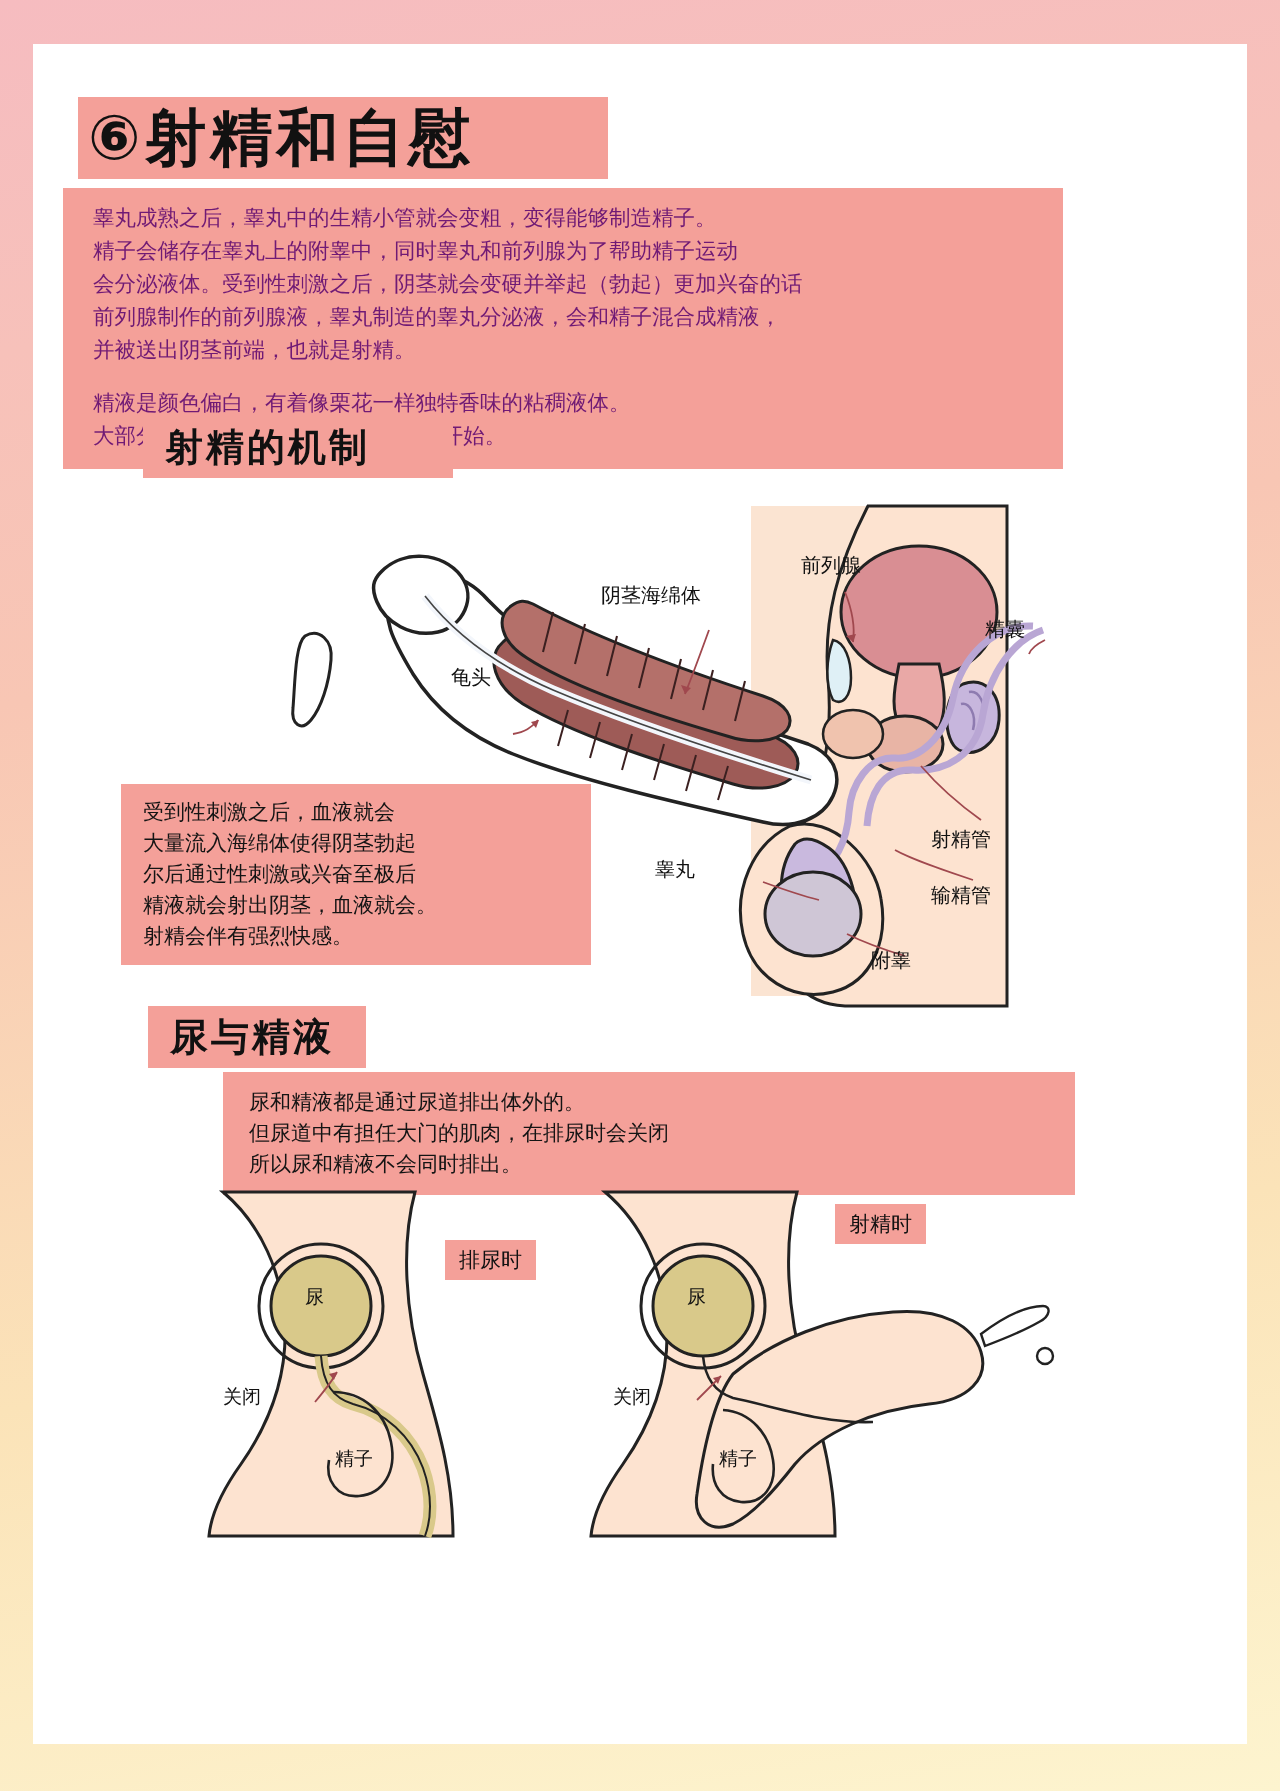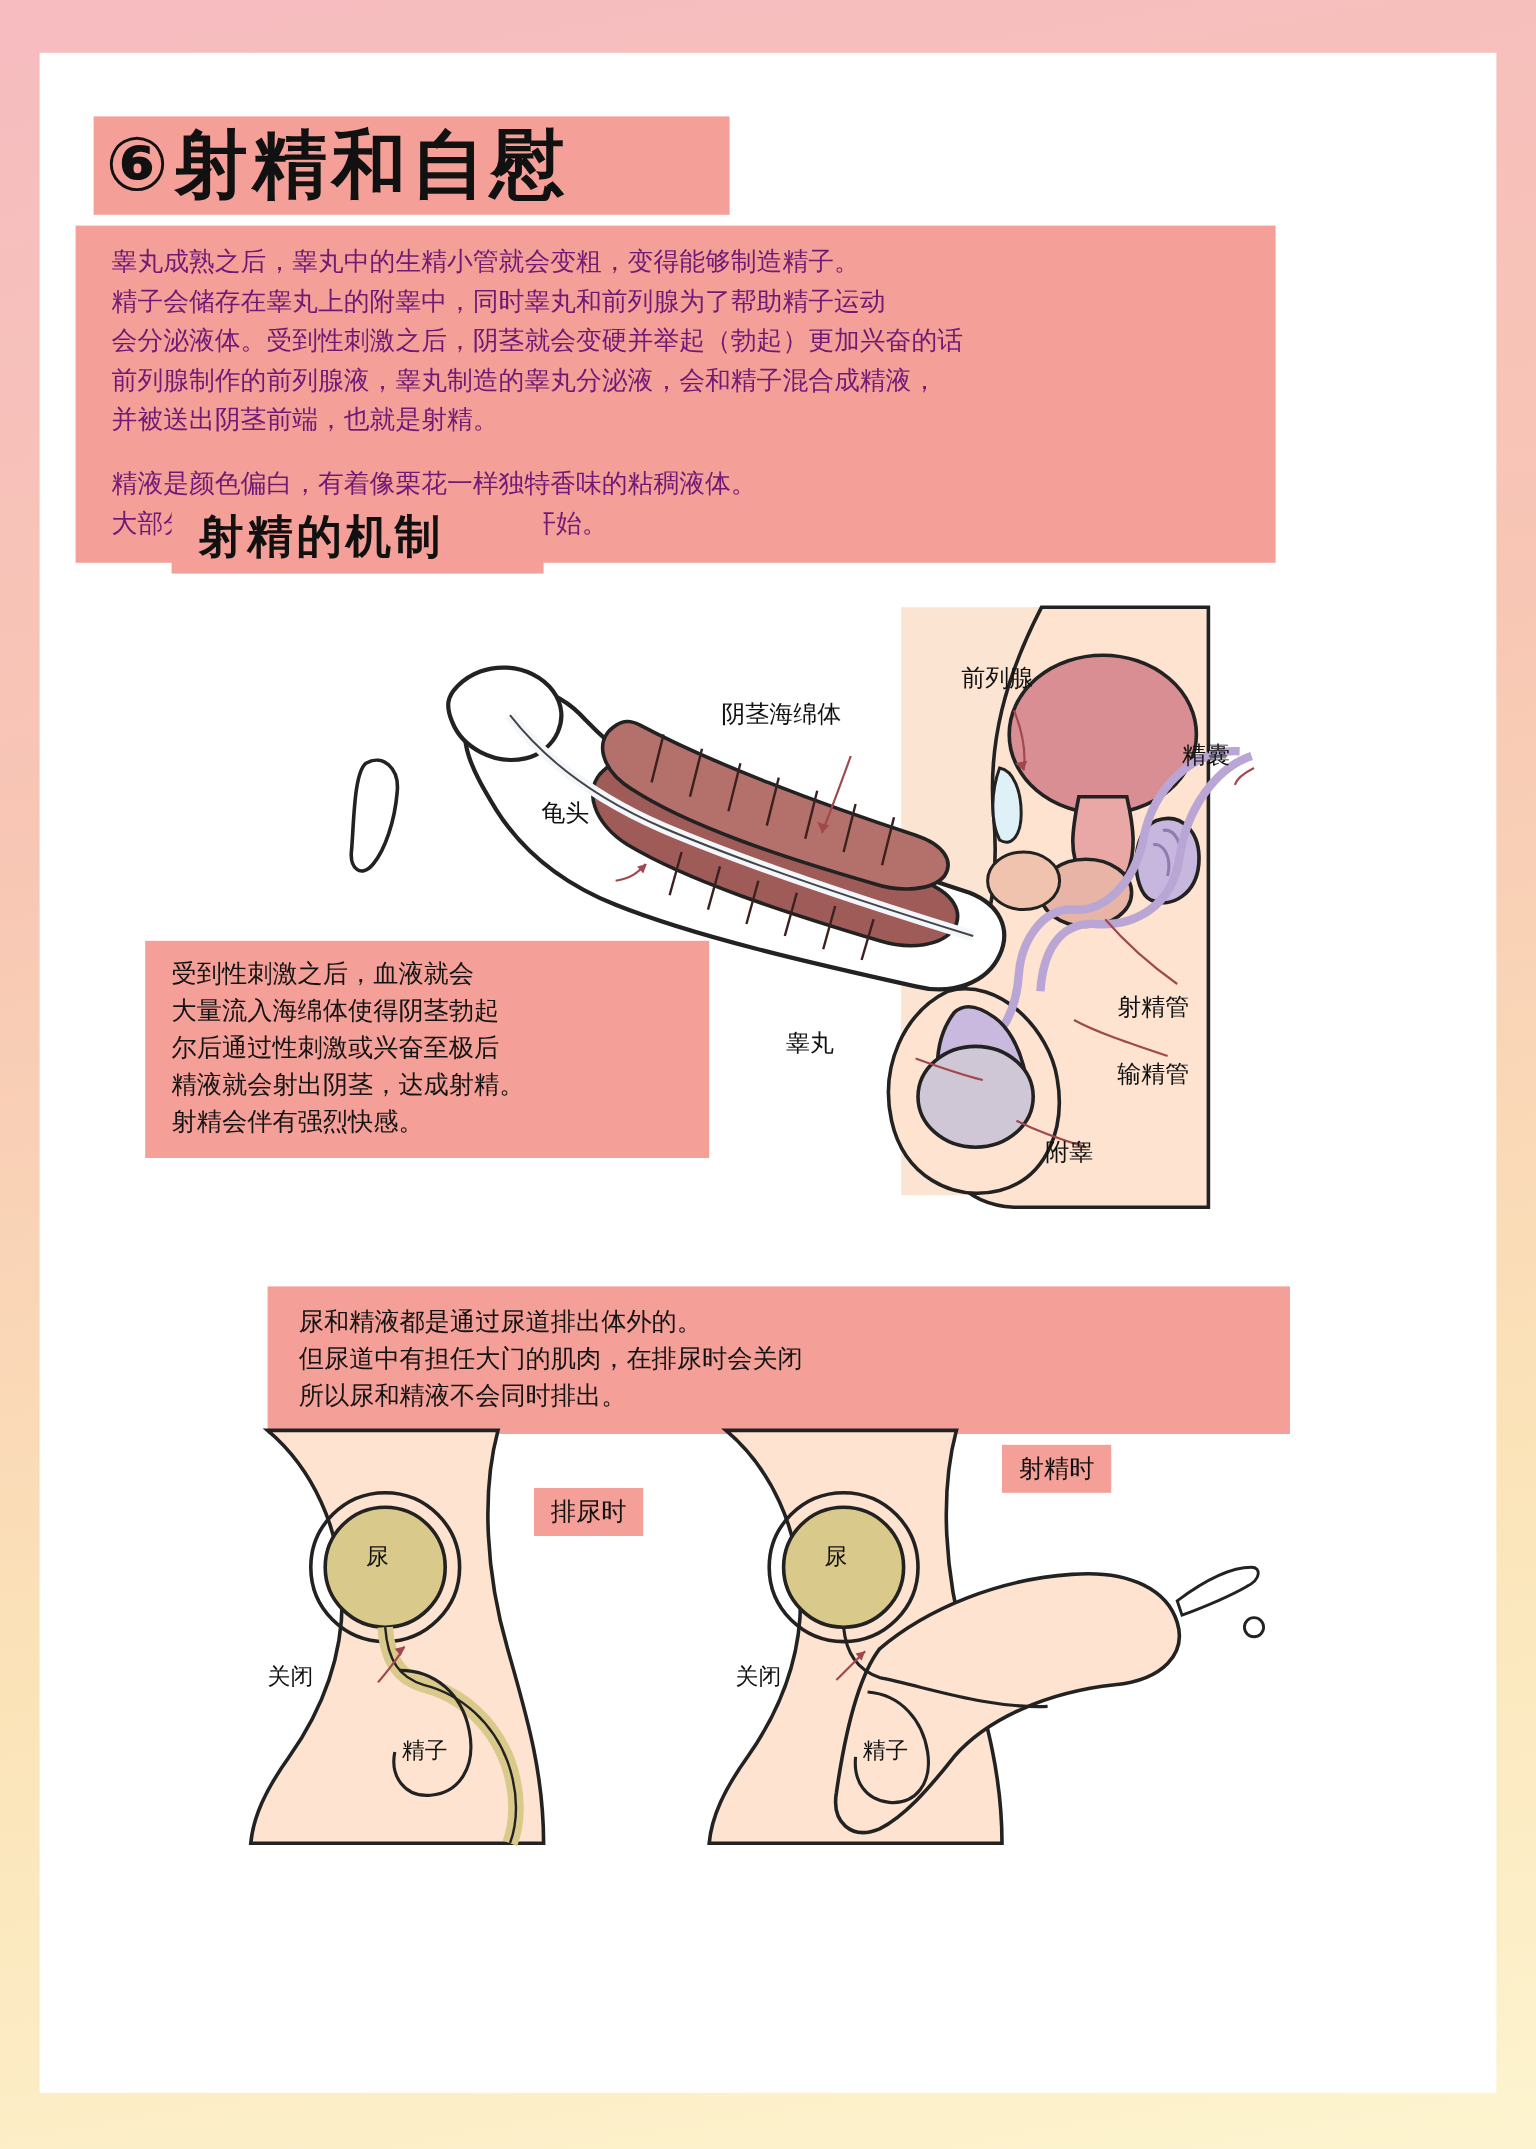--- a/index.html
+++ b/index.html
@@ -222,24 +222,25 @@
   <div class="lbl" style="left:952px; top:572px;text-align:center;">精囊</div>
   <div class="lbl" style="left:898px; top:782px;">射精管</div>
   <div class="lbl" style="left:898px; top:838px;">输精管</div>
   <div class="lbl" style="left:622px; top:812px;">睾丸</div>
   <div class="lbl" style="left:838px; top:903px;">附睾</div>
 
   <div class="note" id="note-mech">
     <div>受到性刺激之后，血液就会</div>
     <div>大量流入海绵体使得阴茎勃起</div>
     <div>尔后通过性刺激或兴奋至极后</div>
-    <div>精液就会射出阴茎，达成射精。</div>
+    <div>精液就会射出阴茎，血液就会。</div>
     <div>射精会伴有强烈快感。</div>
   </div>
 
+  <div class="sec-band" id="sec2">尿与精液</div>
 
   <div class="note" id="note-urine">
     <div>尿和精液都是通过尿道排出体外的。</div>
     <div>但尿道中有担任大门的肌肉，在排尿时会关闭</div>
     <div>所以尿和精液不会同时排出。</div>
   </div>
 
   <div class="fig-area">
     <svg width="1214" height="1700" viewBox="0 0 1214 1700">
 

